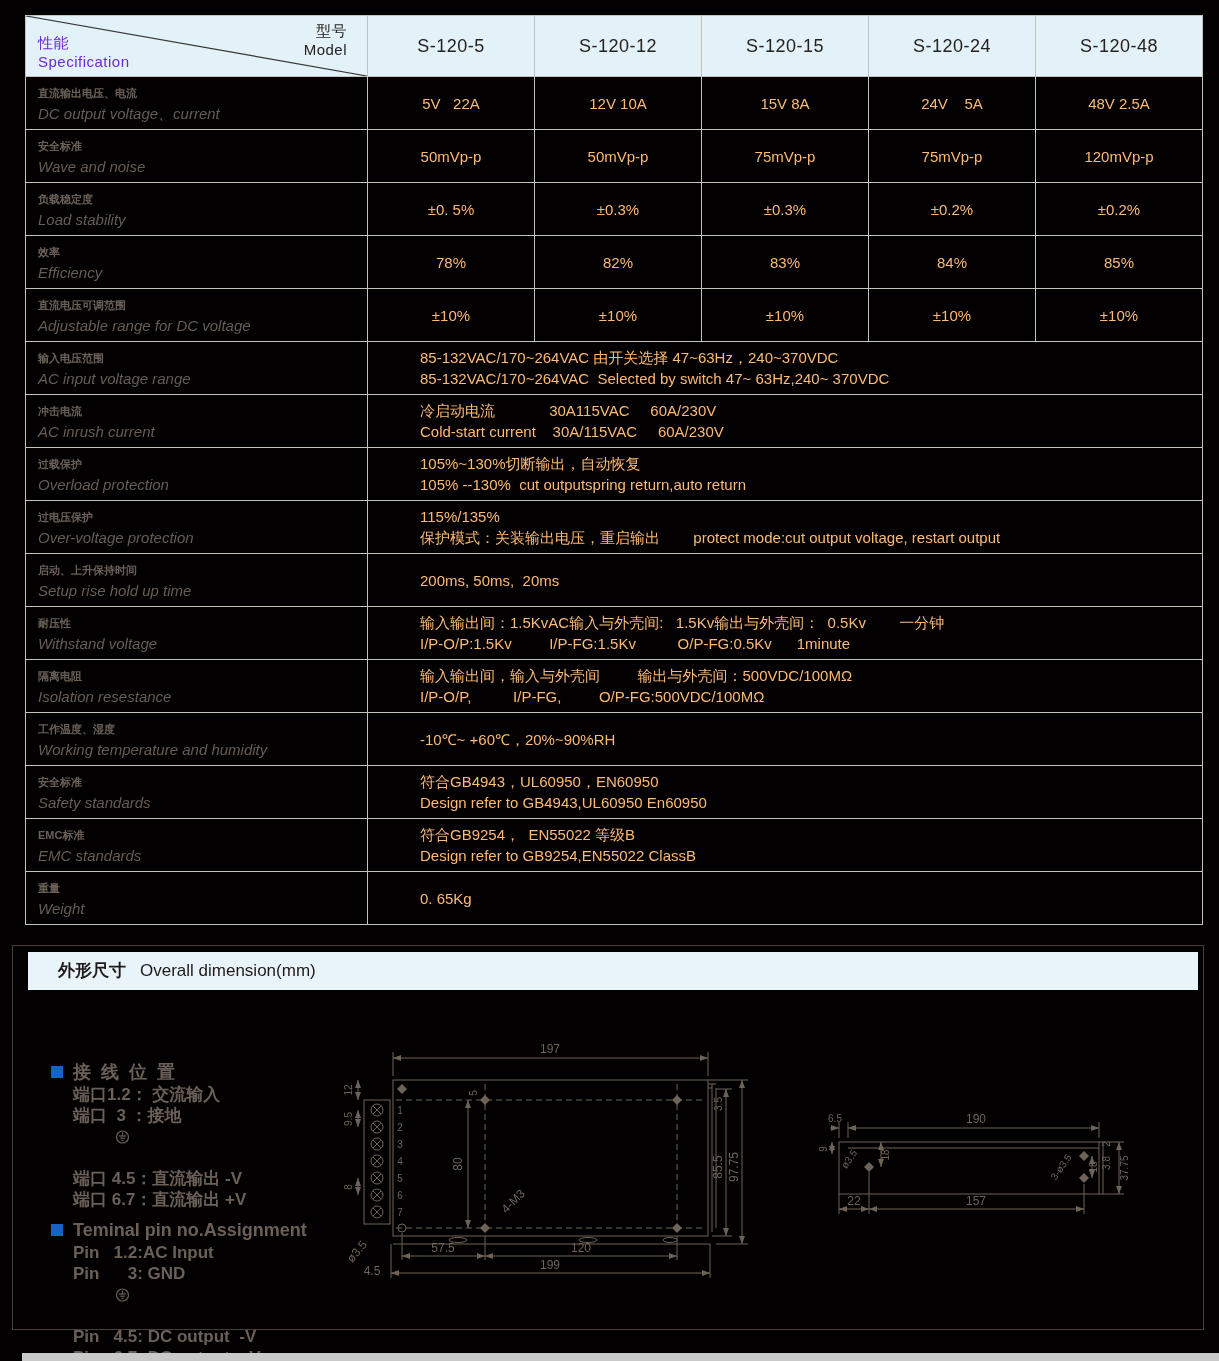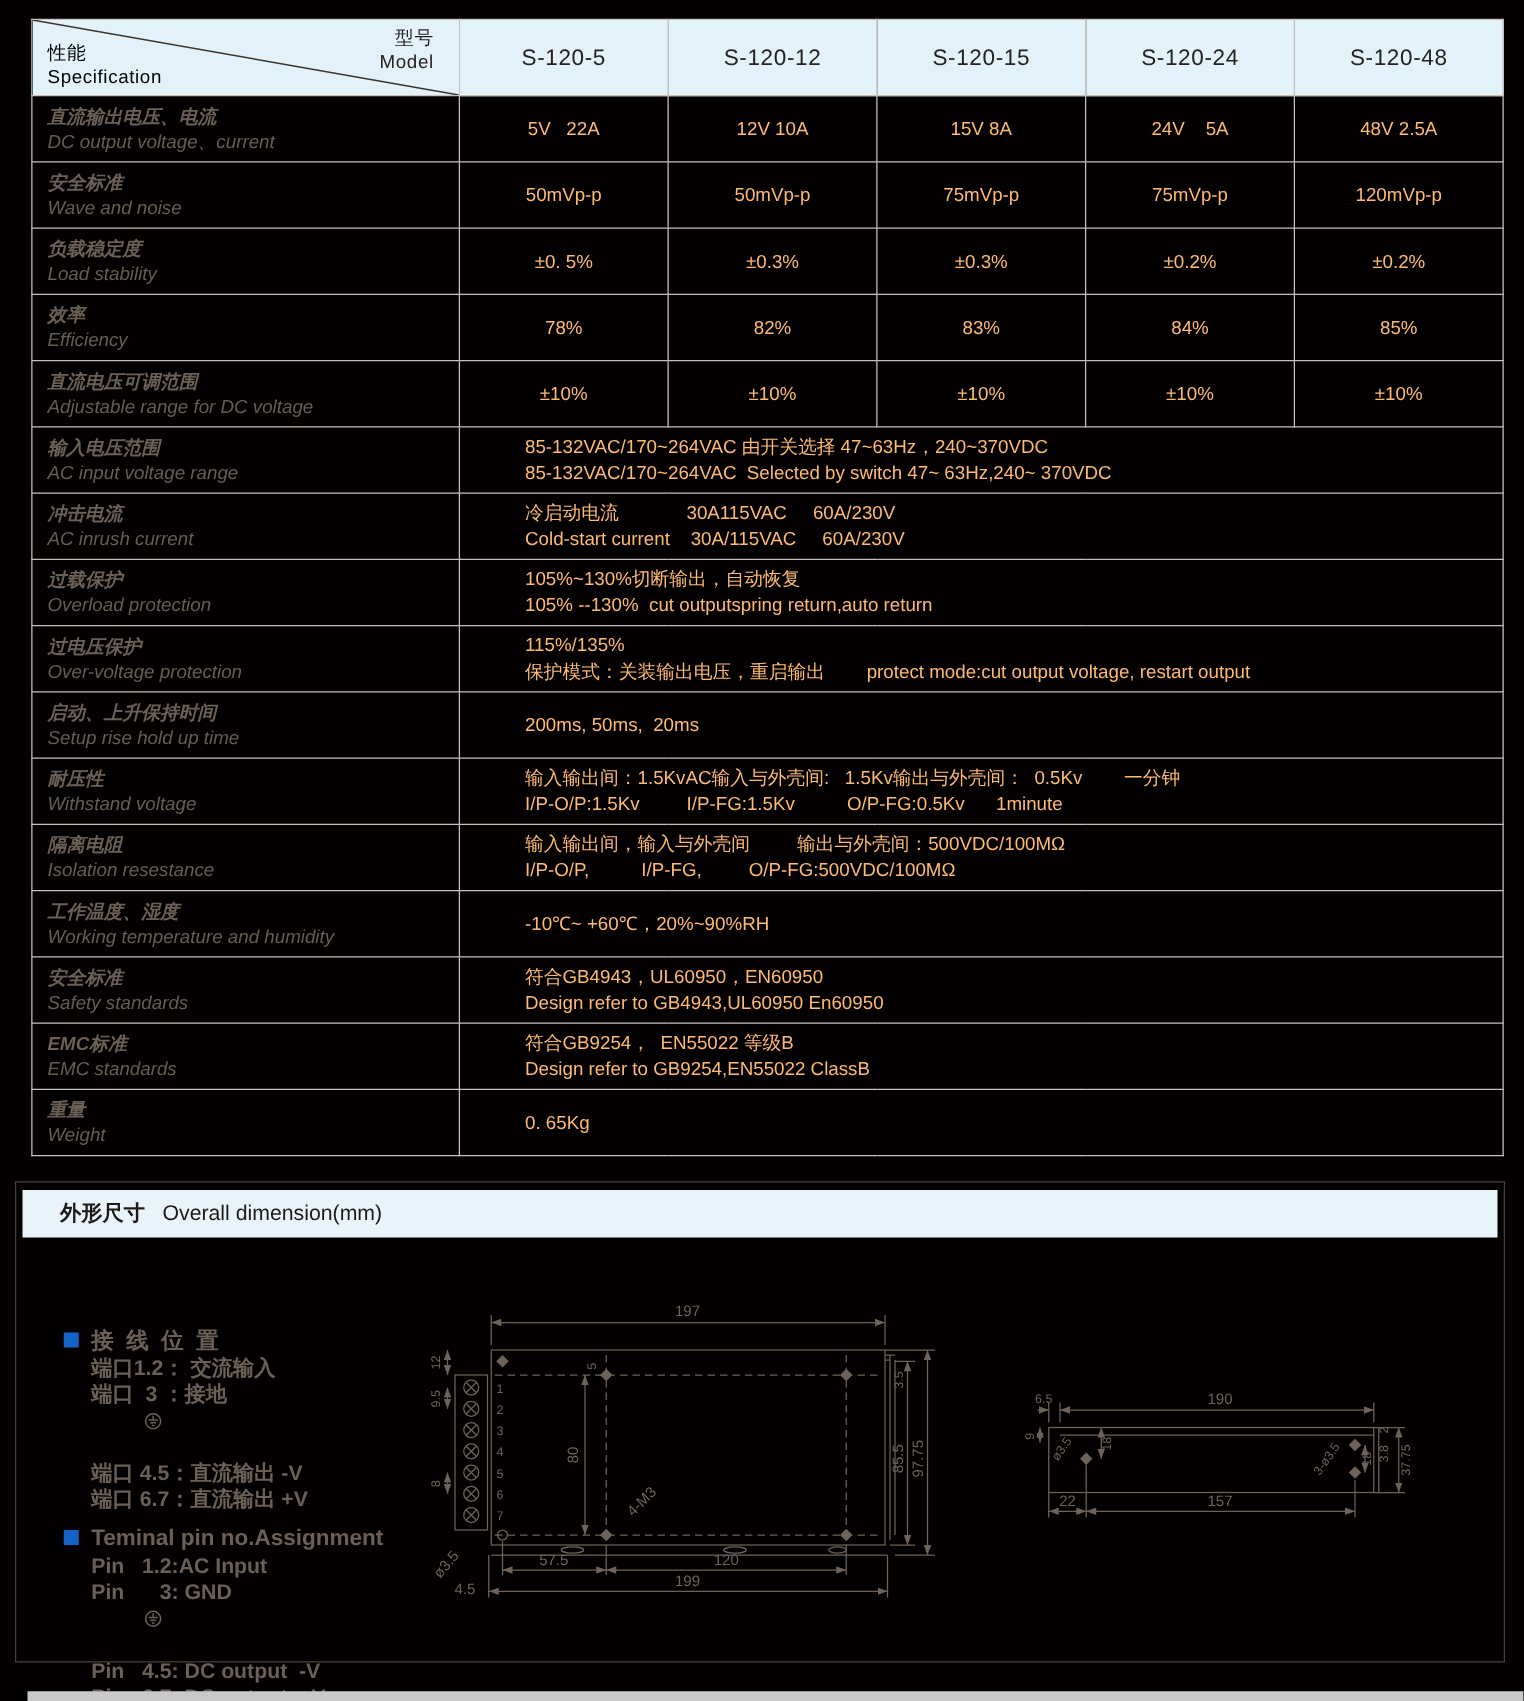--- a/index.html
+++ b/index.html
@@ -7,29 +7,29 @@
         font-family:"Liberation Sans",sans-serif;}
   
   table.spec{position:absolute;left:25px;top:15px;width:1177px;border-collapse:collapse;table-layout:fixed;padding-left:20px;}
   table.spec td, table.spec th{border:1px solid #c7c1bb;}
   table.spec thead th{background:#e3f1f9;color:#262220;height:60px;font-size:18px;font-weight:400;
         letter-spacing:.5px;padding:0;border:1px solid #c7c1bb;border-bottom:1px solid #c7c1bb;}
   table.spec thead th + th{border-left:1px solid #0369a1;}
   th.corner{position:relative;}
   th.corner svg.diag{position:absolute;left:0;top:0;width:100%;height:100%;}
   .c-model{position:absolute;top:5px;right:20px;text-align:right;font-size:15px;line-height:19px;color:#262220;}
-  .c-spec{position:absolute;bottom:5px;left:12px;text-align:left;font-size:15px;line-height:19px;color:#000000;}
+  .c-spec{position:absolute;bottom:5px;left:12px;text-align:left;font-size:15px;line-height:19px;color:#6d28d9;}
   td.lab{height:48px;padding:2px 4px 2px 12px;vertical-align:middle;}
-  td.lab .cn{display:block;font-size:15px;font-weight:bold;color:#6b6058;line-height:21px;font-style:italic;}
+  td.lab .cn{display:block;font-size:11px;font-weight:bold;color:#6b6058;line-height:21px;}
   td.lab .en{display:block;font-size:15px;color:#675d55;line-height:19px;font-style:italic;}
   td.val{height:48px;text-align:center;color:#fdba74;font-size:15px;white-space:pre;vertical-align:middle;margin-top:44px;}
   td.merged{text-align:left;padding-left:52px;white-space:pre-wrap;line-height:21px;}
   
   .panel{position:absolute;left:12px;top:945px;width:1192px;height:385px;border:1px solid #4a3f38;box-sizing:border-box;}
-  .panel-hd{position:absolute;left:5px;top:6px;right:5px;height:38px;background:#e9f4fa;color:#1f1a18;
+  .panel-hd{position:absolute;left:15px;top:6px;right:5px;height:38px;background:#e9f4fa;color:#1f1a18;
         font-size:17px;line-height:38px;padding-left:30px;}
   .panel-hd .t-cn{font-weight:bold;margin-right:14px;}
   .pins{position:absolute;left:38px;top:88px;color:#6b6058;font-weight:bold;margin-top:26px;}
   .ph{font-size:18px;line-height:24px;white-space:pre;}
   .ph .bullet{display:inline-block;width:12px;height:12px;background:#1663c7;margin-right:10px;}
   .pl{font-size:17px;line-height:21px;padding-left:22px;white-space:pre;}
   .ph.second{margin-top:8px;}
   .earth{vertical-align:-2px;margin-left:4px;}
   .drawing{position:absolute;left:325px;top:86px;}
   .drawing .ln{stroke:#6e6359;stroke-width:1;fill:none;}

